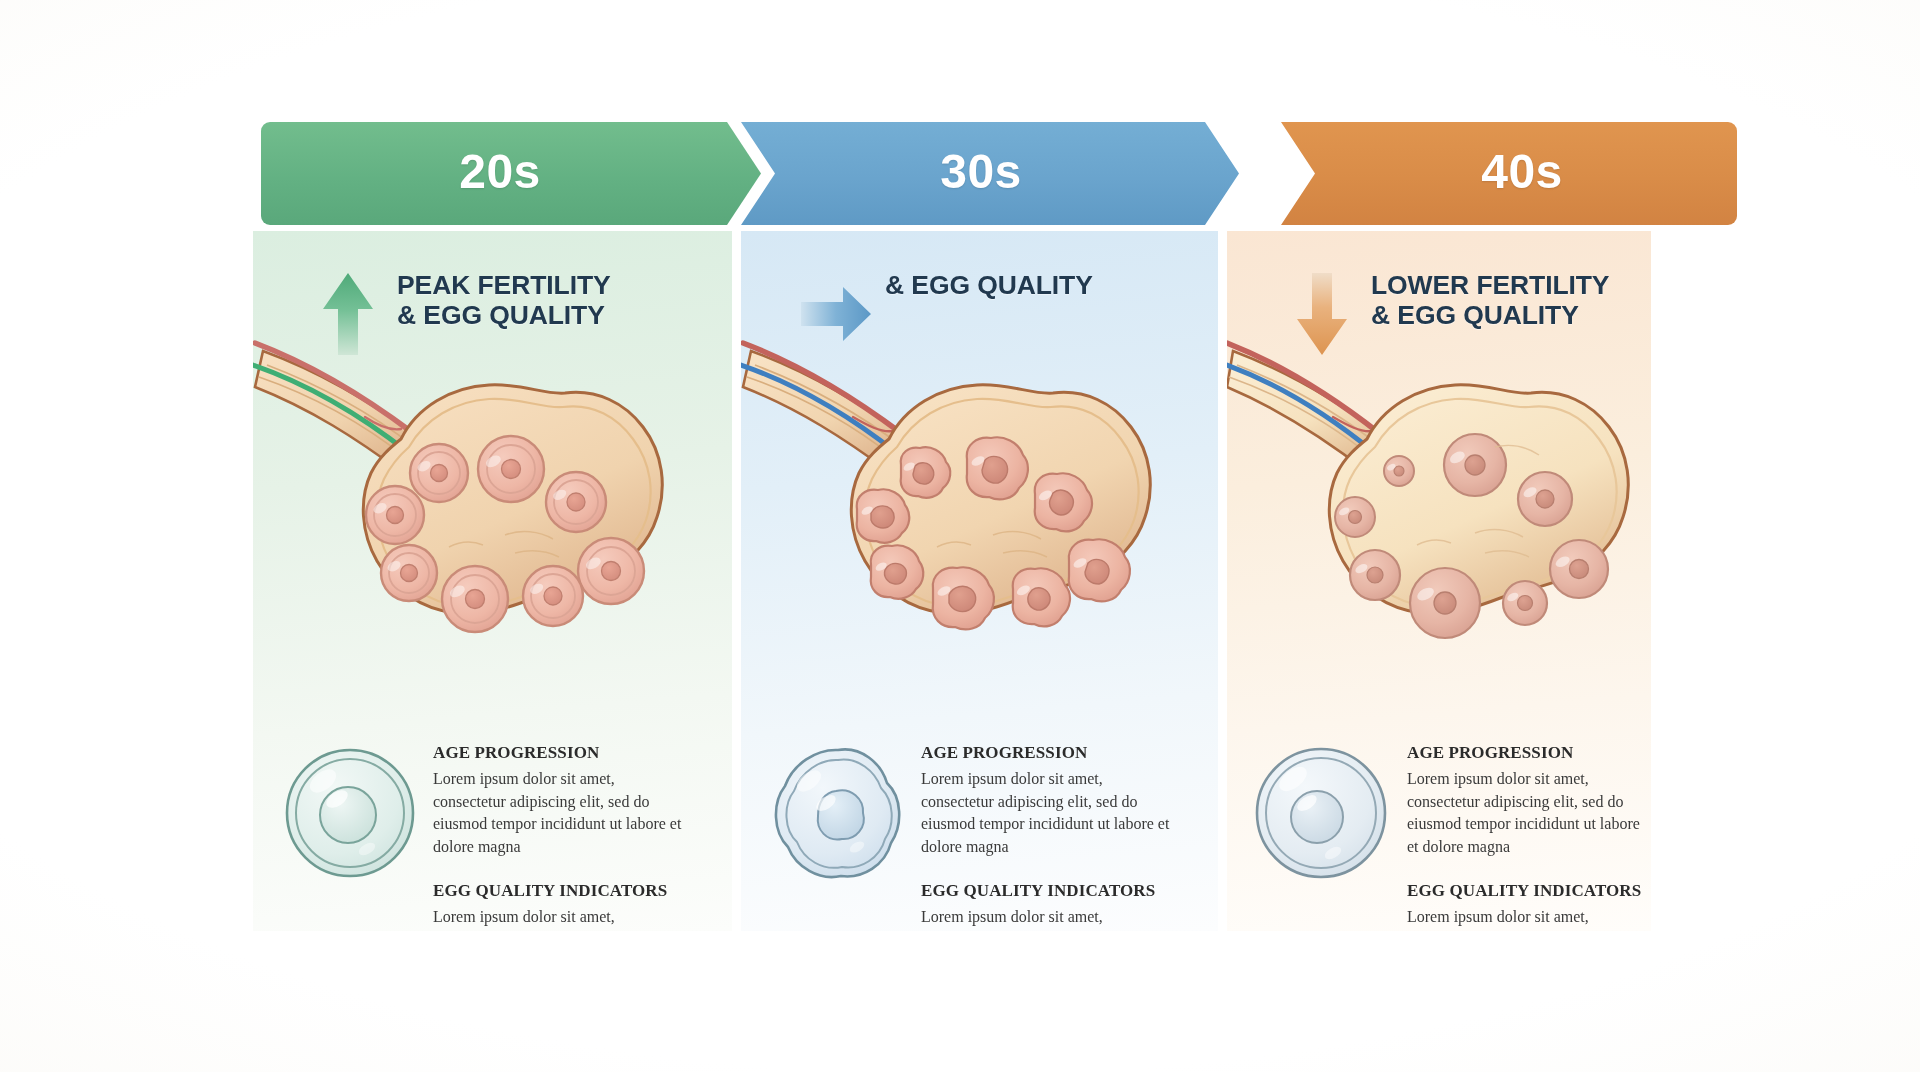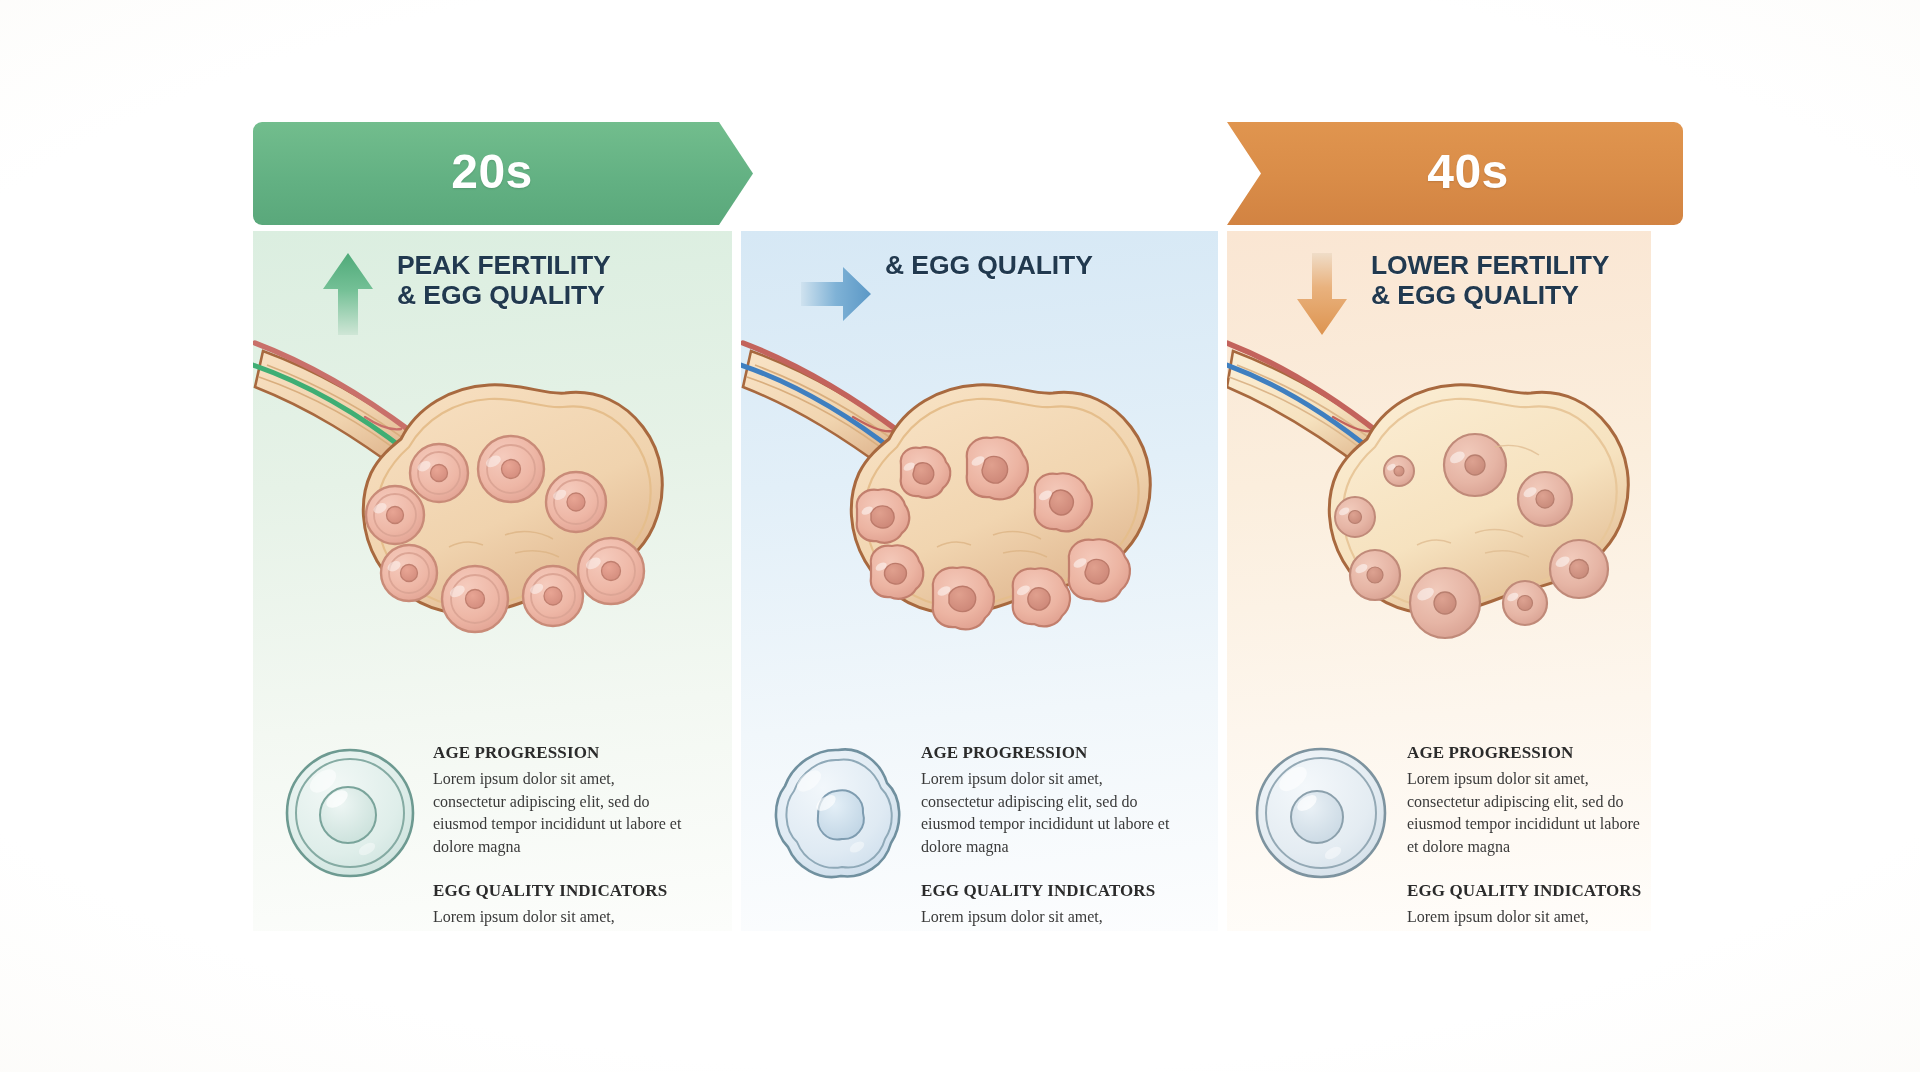--- a/index.html
+++ b/index.html
@@ -43,39 +43,39 @@
     font-size: 48px;
     font-weight: bold;
     color: #ffffff;
     letter-spacing: 0.5px;
     text-shadow: 0 1px 2px rgba(0,0,0,0.13);
     line-height: 1;
     padding-bottom: 3px;
   }
 
   .hdr.h1 {
-    left: 0;
+    left: 8px;
     width: 500px;
     background: linear-gradient(180deg, #72bd8d 0%, #63b183 55%, #5aa87b 100%);
     border-radius: 9px 0 0 9px;
     clip-path: polygon(0 0, calc(100% - 34px) 0, 100% 50%, calc(100% - 34px) 100%, 0 100%);
     padding-left: 8px;
   }
   .hdr.h1 .hdr-label { padding-right: 30px; }
 
   .hdr.h2 {
     left: 488px;
     width: 498px;
     background: linear-gradient(180deg, #74aed4 0%, #6aa4cd 55%, #5f9ac5 100%);
     clip-path: polygon(0 0, calc(100% - 34px) 0, 100% 50%, calc(100% - 34px) 100%, 0 100%, 34px 50%);
   }
   .hdr.h2 .hdr-label { padding-right: 18px; }
 
   .hdr.h3 {
-    left: 974px;
+    left: 1028px;
     width: 456px;
     background: linear-gradient(180deg, #e0954f 0%, #d98c48 55%, #d28342 100%);
     border-radius: 0 9px 9px 0;
     clip-path: polygon(0 0, 100% 0, 100% 100%, 0 100%, 34px 50%);
   }
   .hdr.h3 .hdr-label { padding-left: 26px; }
 
   
   .panels {
     position: absolute;
@@ -91,21 +91,21 @@
     height: 700px;
     overflow: hidden;
   }
   .panel.p1 { left: 0;   width: 479px; background: linear-gradient(175deg, #dbeee0 0%, #e6f2e7 35%, #f3f8f2 68%, #fcfdfb 100%); }
   .panel.p2 { left: 488px; width: 477px; background: linear-gradient(175deg, #d6e8f5 0%, #e2eff8 35%, #f1f7fb 68%, #fcfdfe 100%); }
   .panel.p3 { left: 974px; width: 424px; background: linear-gradient(175deg, #fae6d3 0%, #fbeedd 35%, #fdf6ed 68%, #fffdfa 100%); }
 
   
   .sub-row {
     position: absolute;
-    top: 20px;
+    top: 40px;
     left: 0;
     width: 100%;
     display: flex;
     align-items: flex-start;
   }
   .sub-arrow {
     width: 74px;
     flex: 0 0 74px;
     height: 86px;
     position: relative;
@@ -176,20 +176,23 @@
   .info-block:last-child .info-body { margin-bottom: 0; }
 </style>
 </head>
 <body>
 
 <div id="stage">
 
   <div class="header-band">
     <div class="hdr h1">
       <span class="hdr-label">20s</span>
+    </div>
+    <div class="hdr h2">
+      <span class="hdr-label">30s</span>
     </div>
     <div class="hdr h3">
       <span class="hdr-label">40s</span>
     </div>
   </div>
 
   <div class="panels">
 
     <div class="panel p1">
 

